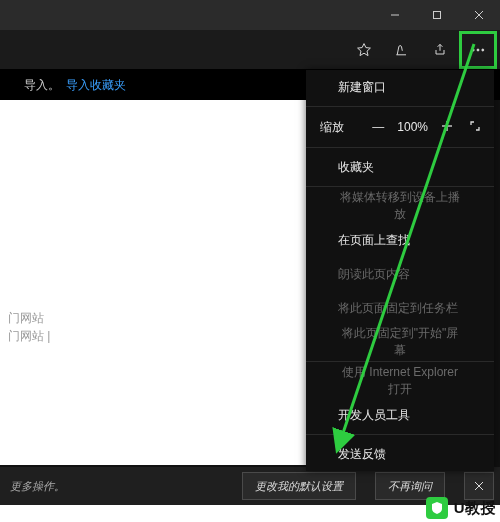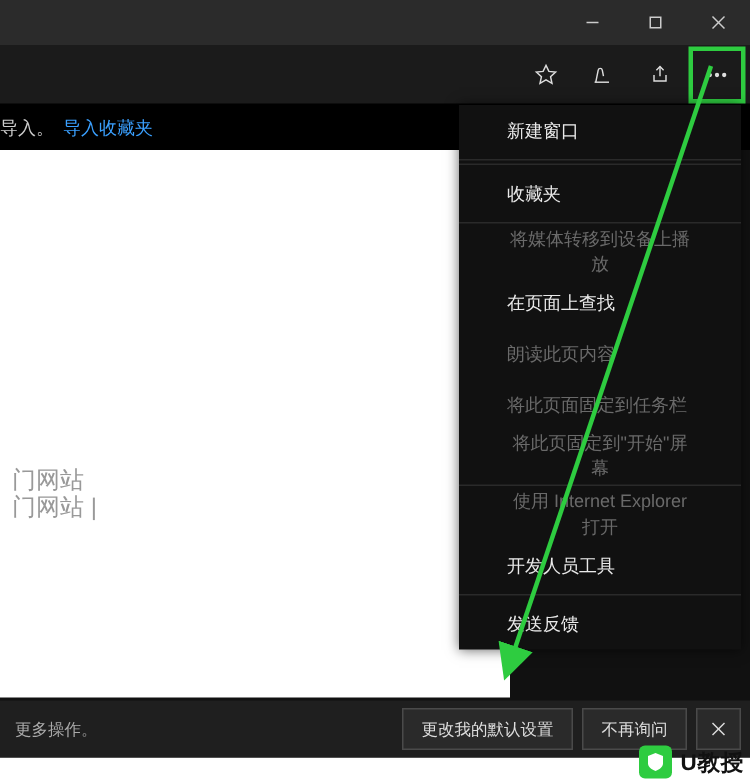--- a/index.html
+++ b/index.html
@@ -5,35 +5,35 @@
   * { box-sizing: border-box; margin: 0; padding: 0; }
   html, body { width: 500px; height: 522px; font-family: "Microsoft YaHei", "Segoe UI", sans-serif; background: #fff; overflow: hidden; position: relative; }
   .window { width: 500px; height: 505px; background: #111; position: relative; }
   .titlebar { height: 30px; background: #2b2b2b; display: flex; justify-content: flex-end; align-items: center; }
   .winbtn { width: 42px; height: 30px; display: flex; align-items: center; justify-content: center; color: #ccc; }
   .winbtn svg { width: 10px; height: 10px; stroke: #ccc; stroke-width: 1; fill: none; }
   .toolbar { height: 40px; background: #1b1b1b; display: flex; justify-content: flex-end; align-items: center; padding-right: 4px; gap: 2px; border-bottom: 1px solid #000; }
   .tbtn { width: 36px; height: 36px; display: flex; align-items: center; justify-content: center; color: #ddd; }
   .tbtn svg { width: 16px; height: 16px; stroke: #ddd; stroke-width: 1.2; fill: none; }
   .morebtn { outline: 3px solid #2ecc40; outline-offset: -2px; }
-  .tabstrip { height: 30px; background: #000; display: flex; align-items: center; padding-left: 0; color: #ccc; font-size: 12px; }
+  .tabstrip { height: 30px; background: #000; display: flex; align-items: center; padding-left: 24px; color: #ccc; font-size: 12px; }
   .tabstrip .link { color: #3aa0ff; margin-left: 6px; }
-  .content { position: absolute; top: 100px; left: 0; width: 340px; bottom: 40px; background: #fff; color: #999; font-size: 16px; }
+  .content { position: absolute; top: 100px; left: 0; width: 340px; bottom: 40px; background: #fff; color: #999; font-size: 12px; }
   .placeholder1 { position: absolute; top: 210px; left: 8px; }
   .placeholder2 { position: absolute; top: 228px; left: 8px; text-align: right; }
   .menu { position: absolute; top: 70px; right: 6px; width: 188px; background: #111; box-shadow: 0 0 8px rgba(0,0,0,0.6); z-index: 5; }
   .mitem { height: 34px; display: flex; align-items: center; padding: 0 32px; color: #eaeaea; font-size: 12px; text-align: center; }
   .mitem.disabled { color: #6a6a6a; }
   .msep { height: 1px; background: #2a2a2a; margin: 2px 0; }
   .zoomrow { height: 36px; display: flex; align-items: center; padding: 0 10px 0 14px; color: #eaeaea; font-size: 12px; gap: 10px; }
   .zoomrow .spacer { flex: 1; }
   .zoomrow .zbtn { width: 18px; text-align: center; color: #ddd; }
   .zoomrow svg { width: 12px; height: 12px; stroke: #ddd; stroke-width: 1.3; fill: none; }
   .arrow { position: absolute; top: 38px; right: 12px; z-index: 10; pointer-events: none; }
-  .bottombar { position: absolute; left: 0; right: 0; bottom: 0; height: 38px; background: #1f1f1f; display: flex; align-items: center; justify-content: flex-end; padding-right: 6px; gap: 0; }
+  .bottombar { position: absolute; left: 0; right: 0; bottom: 0; height: 38px; background: #1f1f1f; display: flex; align-items: center; justify-content: flex-end; padding-right: 6px; gap: 13px; font-style: italic; }
   .bbtn { height: 28px; padding: 0 12px; display: flex; align-items: center; border: 1px solid #4a4a4a; color: #ddd; font-size: 11px; background: #2a2a2a; margin-left: 6px; }
   .blabel { color: #aaa; font-size: 11px; margin-right: auto; margin-left: 10px; }
   .xbtn { width: 30px; justify-content: center; padding: 0; }
   .watermark { position: absolute; right: 4px; bottom: 2px; height: 24px; display: flex; align-items: center; gap: 6px; z-index: 20; }
   .wmicon { width: 22px; height: 22px; background: #2ecc40; border-radius: 4px; display: flex; align-items: center; justify-content: center; }
   .wmicon svg { width: 14px; height: 14px; fill: #fff; }
   .wmtext { color: #111; font-weight: bold; font-size: 15px; letter-spacing: .5px; }
 </style>
 </head>
 <body>
@@ -93,20 +93,34 @@
   </div>
 
   <div class="content">
     <div class="placeholder1">门网站</div>
     <div class="placeholder2">门网站 |</div>
   </div>
 
   <div class="menu">
     <div class="mitem">新建窗口</div>
     <div class="msep"></div>
+    <div class="zoomrow">
+      <span>缩放</span>
+      <span class="spacer"></span>
+      <span class="zbtn">—</span>
+      <span>100%</span>
+      <span class="zbtn"><svg viewBox="0 0 12 12">
+            <line x1="6" y1="1" x2="6" y2="11"></line>
+            <line x1="1" y1="6" x2="11" y2="6"></line>
+          </svg></span>
+      <span class="zbtn"><svg viewBox="0 0 12 12">
+            <path d="M2 5V2h3"></path>
+            <path d="M10 7v3H7"></path>
+          </svg></span>
+    </div>
     <div class="msep"></div>
     <div class="mitem">收藏夹</div>
     <div class="msep"></div>
     <div class="mitem disabled">将媒体转移到设备上播放</div>
     <div class="mitem">在页面上查找</div>
     <div class="mitem disabled">朗读此页内容</div>
     <div class="mitem disabled">将此页面固定到任务栏</div>
     <div class="mitem disabled">将此页固定到"开始"屏幕</div>
     <div class="msep"></div>
     <div class="mitem disabled">使用 Internet Explorer 打开</div>

